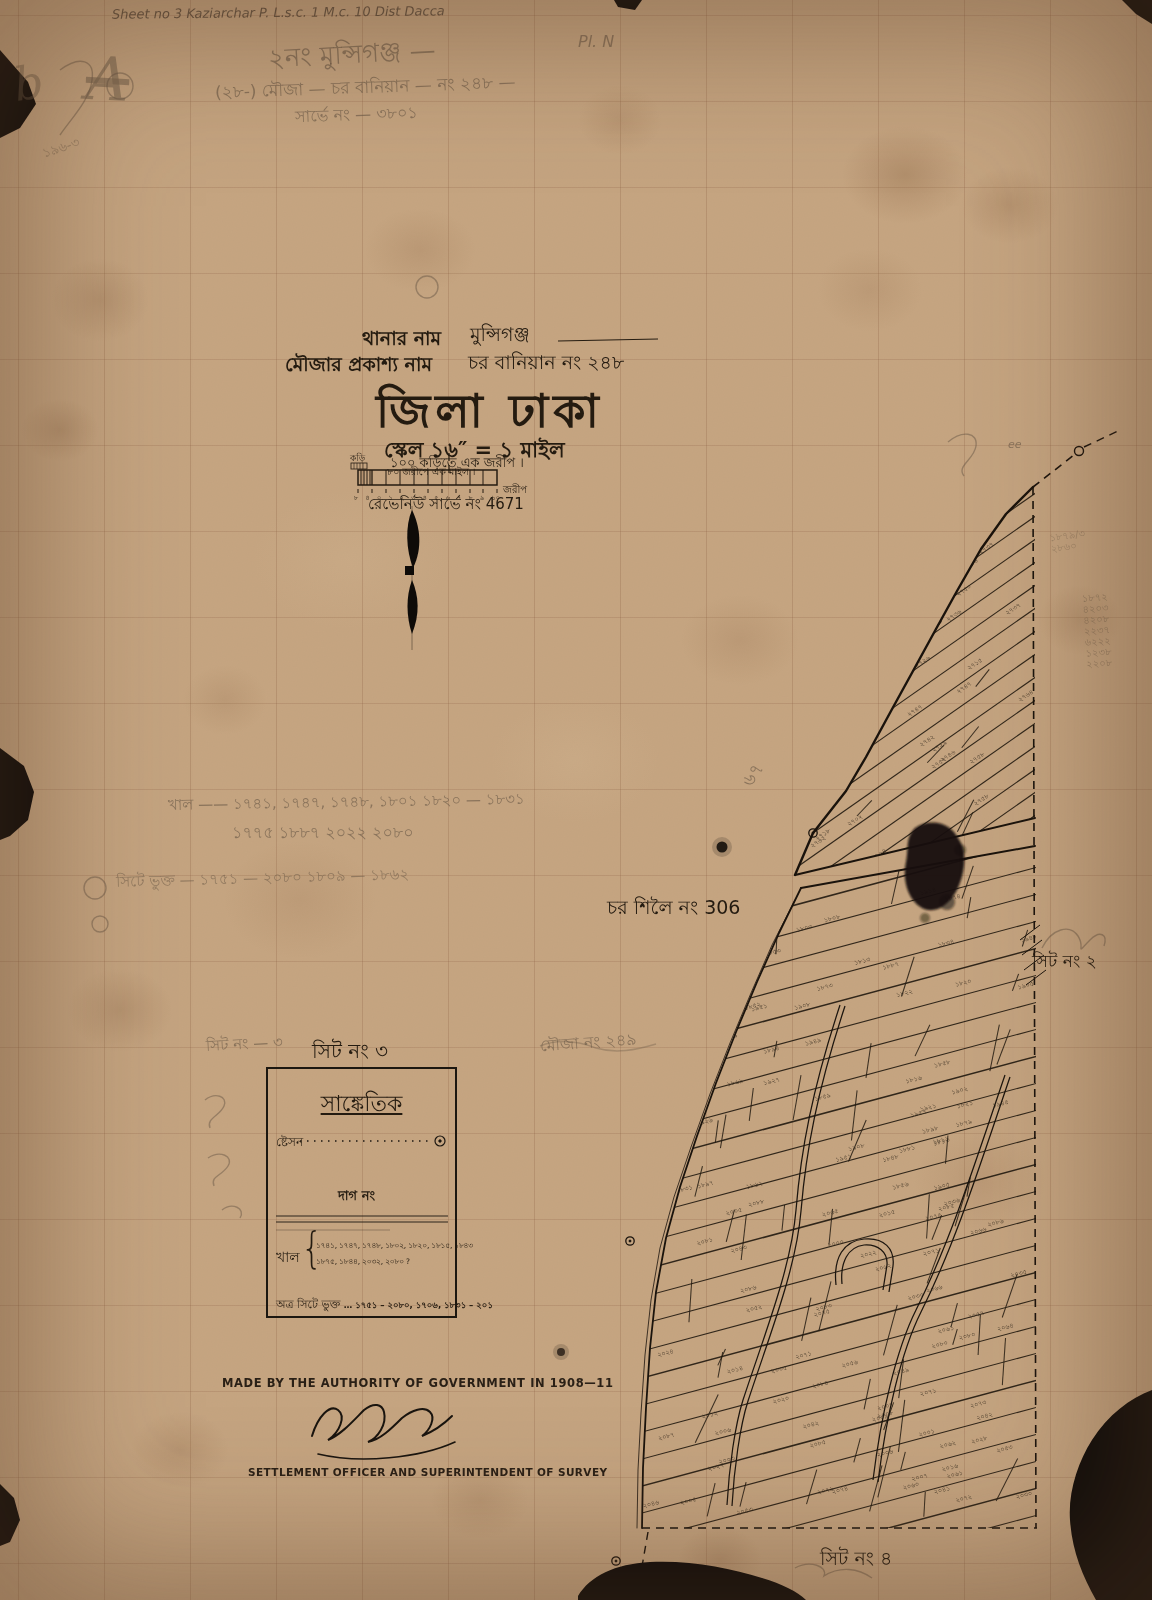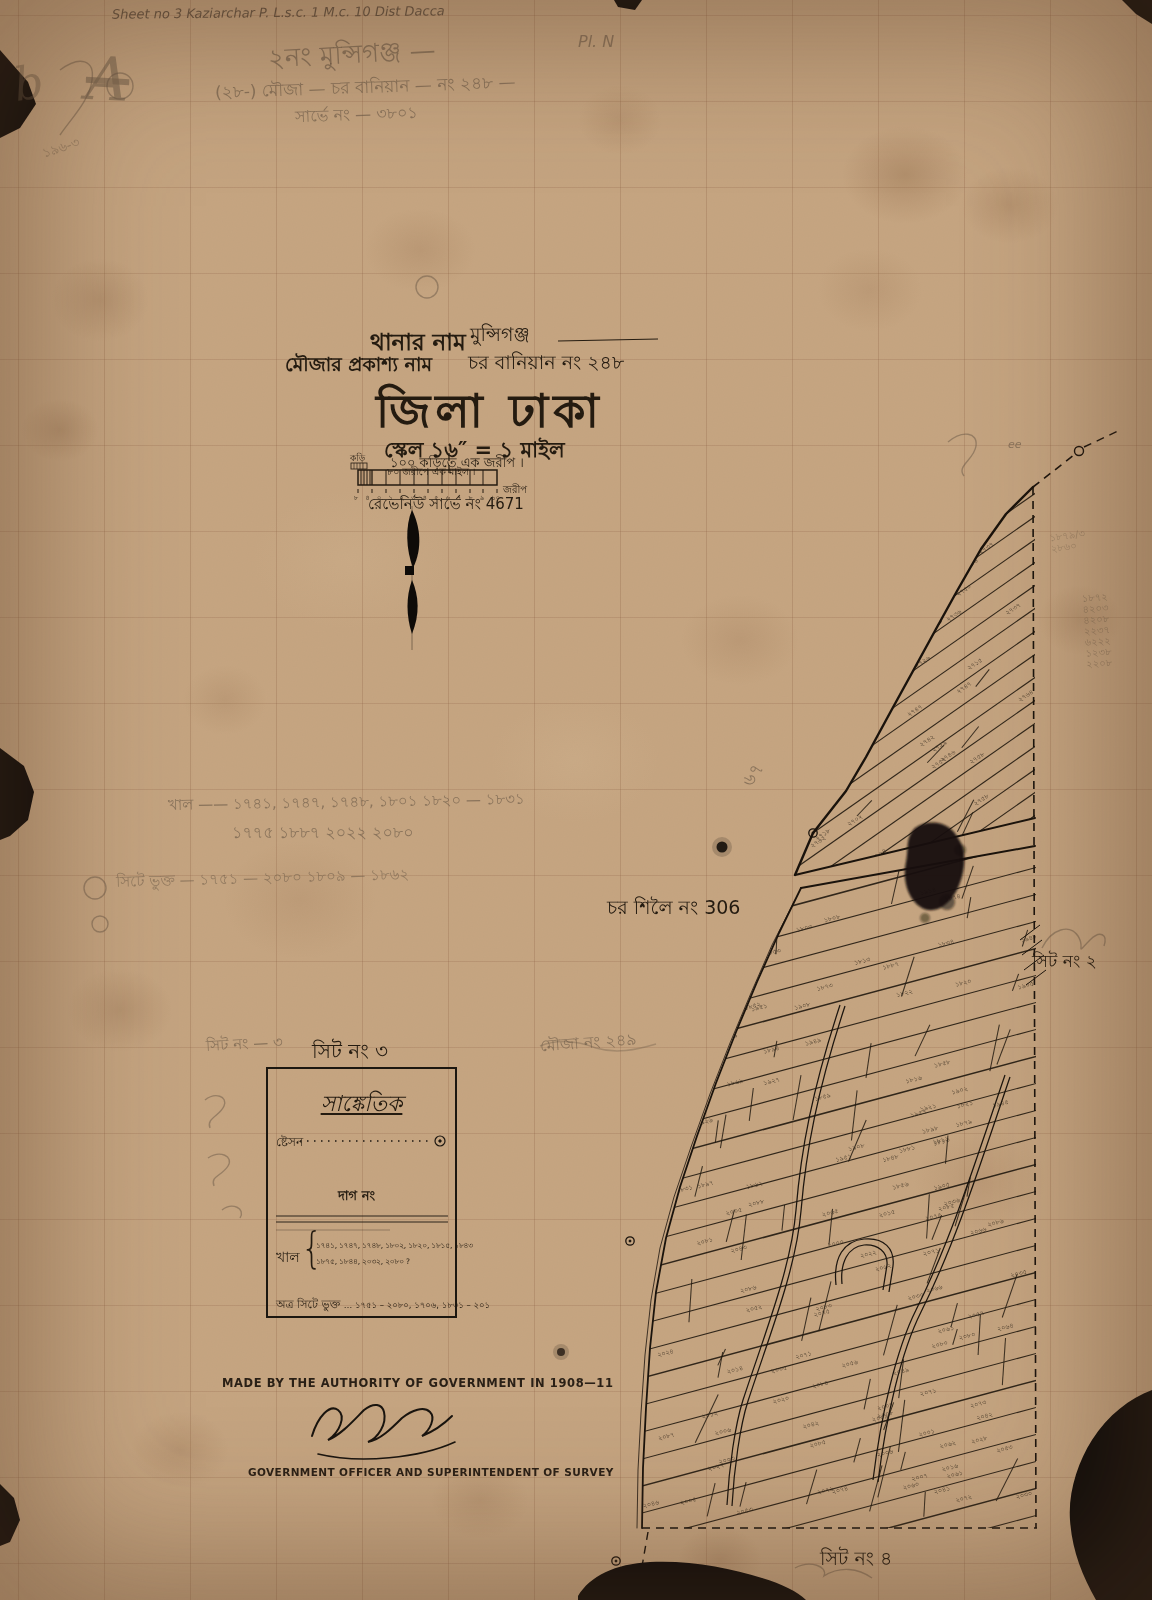--- a/index.html
+++ b/index.html
@@ -485,21 +485,21 @@
 
   <div class="t pencil-dk" style="left:112px;top:5px;font-size:13px;font-style:italic;transform:rotate(-0.6deg);">Sheet no 3  Kaziarchar P. L.s.c. 1 M.c. 10 Dist Dacca</div>
   <div class="t pencil" style="left:578px;top:32px;font-size:16px;font-style:italic;">Pl. N</div>
   <div class="t pencil" style="left:86px;top:44px;font-size:60px;font-family:'DejaVu Serif',serif;font-style:italic;text-decoration:line-through;transform:rotate(3deg);opacity:.8;">A</div>
   <div class="t pencil" style="left:14px;top:56px;font-size:46px;font-family:'DejaVu Serif',serif;font-style:italic;transform:rotate(-8deg);opacity:.7;">b</div>
   <div class="t pencil" style="left:42px;top:138px;font-size:13px;transform:rotate(-18deg);opacity:.7;">১৯৬-৩</div>
   <div class="t pencil" style="left:268px;top:34px;font-size:26px;transform:rotate(-3deg);">২নং  মুন্সিগঞ্জ —</div>
   <div class="t pencil" style="left:215px;top:74px;font-size:17px;transform:rotate(-2deg);">(২৮-) মৌজা —  চর বানিয়ান — নং ২৪৮ —</div>
   <div class="t pencil" style="left:295px;top:102px;font-size:16px;transform:rotate(-2deg);">সার্ভে নং — ৩৮০১</div>
 
-  <div class="t ink" style="left:362px;top:324px;font-size:23px;font-weight:700;margin-left:8px;">থানার নাম</div>
+  <div class="t ink" style="left:362px;top:324px;font-size:19px;font-weight:700;">থানার নাম</div>
   <div class="t ink" style="left:470px;top:320px;font-size:19px;">মুন্সিগঞ্জ</div>
   <div class="t ink" style="left:285px;top:350px;font-size:19px;font-weight:700;">মৌজার প্রকাশ্য নাম</div>
   <div class="t ink" style="left:468px;top:348px;font-size:19px;">চর বানিয়ান নং ২৪৮</div>
   <div class="t ink" style="left:376px;top:376px;font-size:46px;font-weight:700;letter-spacing:5px;">জিলা ঢাকা</div>
   <div class="t ink" style="left:384px;top:434px;font-size:21px;font-weight:700;">স্কেল ১৬″ = ১ মাইল</div>
   <div class="t ink" style="left:390px;top:453px;font-size:13px;">১০০ কড়িতে এক জরীপ ।</div>
   <div class="t ink" style="left:387px;top:465px;font-size:9.5px;">৮০ জরীপে এক মাইল ।</div>
   <div class="t ink" style="left:350px;top:451px;font-size:9px;text-align:right;">কড়ি</div>
   <div class="t ink ticks" style="left:354px;top:493px;width:146px;font-size:6.5px;">
       <span>৮</span>
@@ -538,29 +538,29 @@
   <div class="t pencil rowlist" style="left:1050px;top:530px;font-size:10px;line-height:11px;transform:rotate(-8deg);opacity:.6;">
       <span>১৮৭৯/৩</span>
       <span>২৮৬০</span>
     </div>
 
   <div class="t ink" style="left:607px;top:893px;font-size:19px;">চর শিলৈ নং 306</div>
   <div class="t ink" style="left:1032px;top:948px;font-size:17px;">সিট নং ২</div>
   <div class="t ink" style="left:312px;top:1036px;font-size:20px;">সিট নং ৩</div>
   <div class="t ink" style="left:820px;top:1544px;font-size:19px;">সিট নং ৪</div>
 
-  <div class="t ink center" style="left:267px;top:1086px;width:189px;font-size:22px;text-decoration:underline;font-style:italic;">সাঙ্কেতিক</div>
+  <div class="t ink center" style="left:267px;top:1086px;width:189px;font-size:22px;text-decoration:underline;">সাঙ্কেতিক</div>
   <div class="t ink" style="left:276px;top:1133px;font-size:12px;">ষ্টেসন</div>
   <div class="t ink" style="left:338px;top:1186px;font-size:13px;font-weight:700;">দাগ নং</div>
   <div class="t ink" style="left:276px;top:1246px;font-size:14px;">খাল</div>
   <div class="t ink" style="left:301px;top:1228px;font-size:34px;transform:scaleY(1.25);font-weight:200;">{</div>
   <div class="t ink" style="left:316px;top:1240px;font-size:7.5px;letter-spacing:-.2px;">১৭৪১, ১৭৪৭, ১৭৪৮, ১৮০২, ১৮২০, ১৮১৫, ১৮৪৩</div>
   <div class="t ink" style="left:316px;top:1256px;font-size:7.5px;letter-spacing:-.2px;">১৮৭৫, ১৮৪৪, ২০৩২, ২০৮০ ?</div>
   <div class="t ink" style="left:276px;top:1296px;font-size:11px;">
     <span>অত্র সিটে ভুক্ত</span>
-    <span style="font-size:8.5px;">… ১৭৫১ – ২০৮০, ১৭০৬, ১৮৩১ – ২০১</span>
+    <span style="font-size:8.5px;font-weight:bold;">… ১৭৫১ – ২০৮০, ১৭০৬, ১৮৩১ – ২০১</span>
   </div>
 
   <div class="t ink" style="left:222px;top:1376px;font-size:11.5px;letter-spacing:.6px;font-weight:700;color:#2a2016;">MADE BY THE AUTHORITY OF GOVERNMENT IN 1908—11</div>
-  <div class="t ink" style="left:248px;top:1466px;font-size:10.5px;letter-spacing:.4px;font-weight:700;color:#2a2016;">GOVERNMENT OFFICER AND SUPERINTENDENT OF SURVEY</div>
+  <div class="t ink" style="left:248px;top:1466px;font-size:10.5px;letter-spacing:.4px;font-weight:700;color:#2a2016;">SETTLEMENT OFFICER AND SUPERINTENDENT OF SURVEY</div>
 
   <div class="vignette"></div>
 </div>
 
 </body></html>

